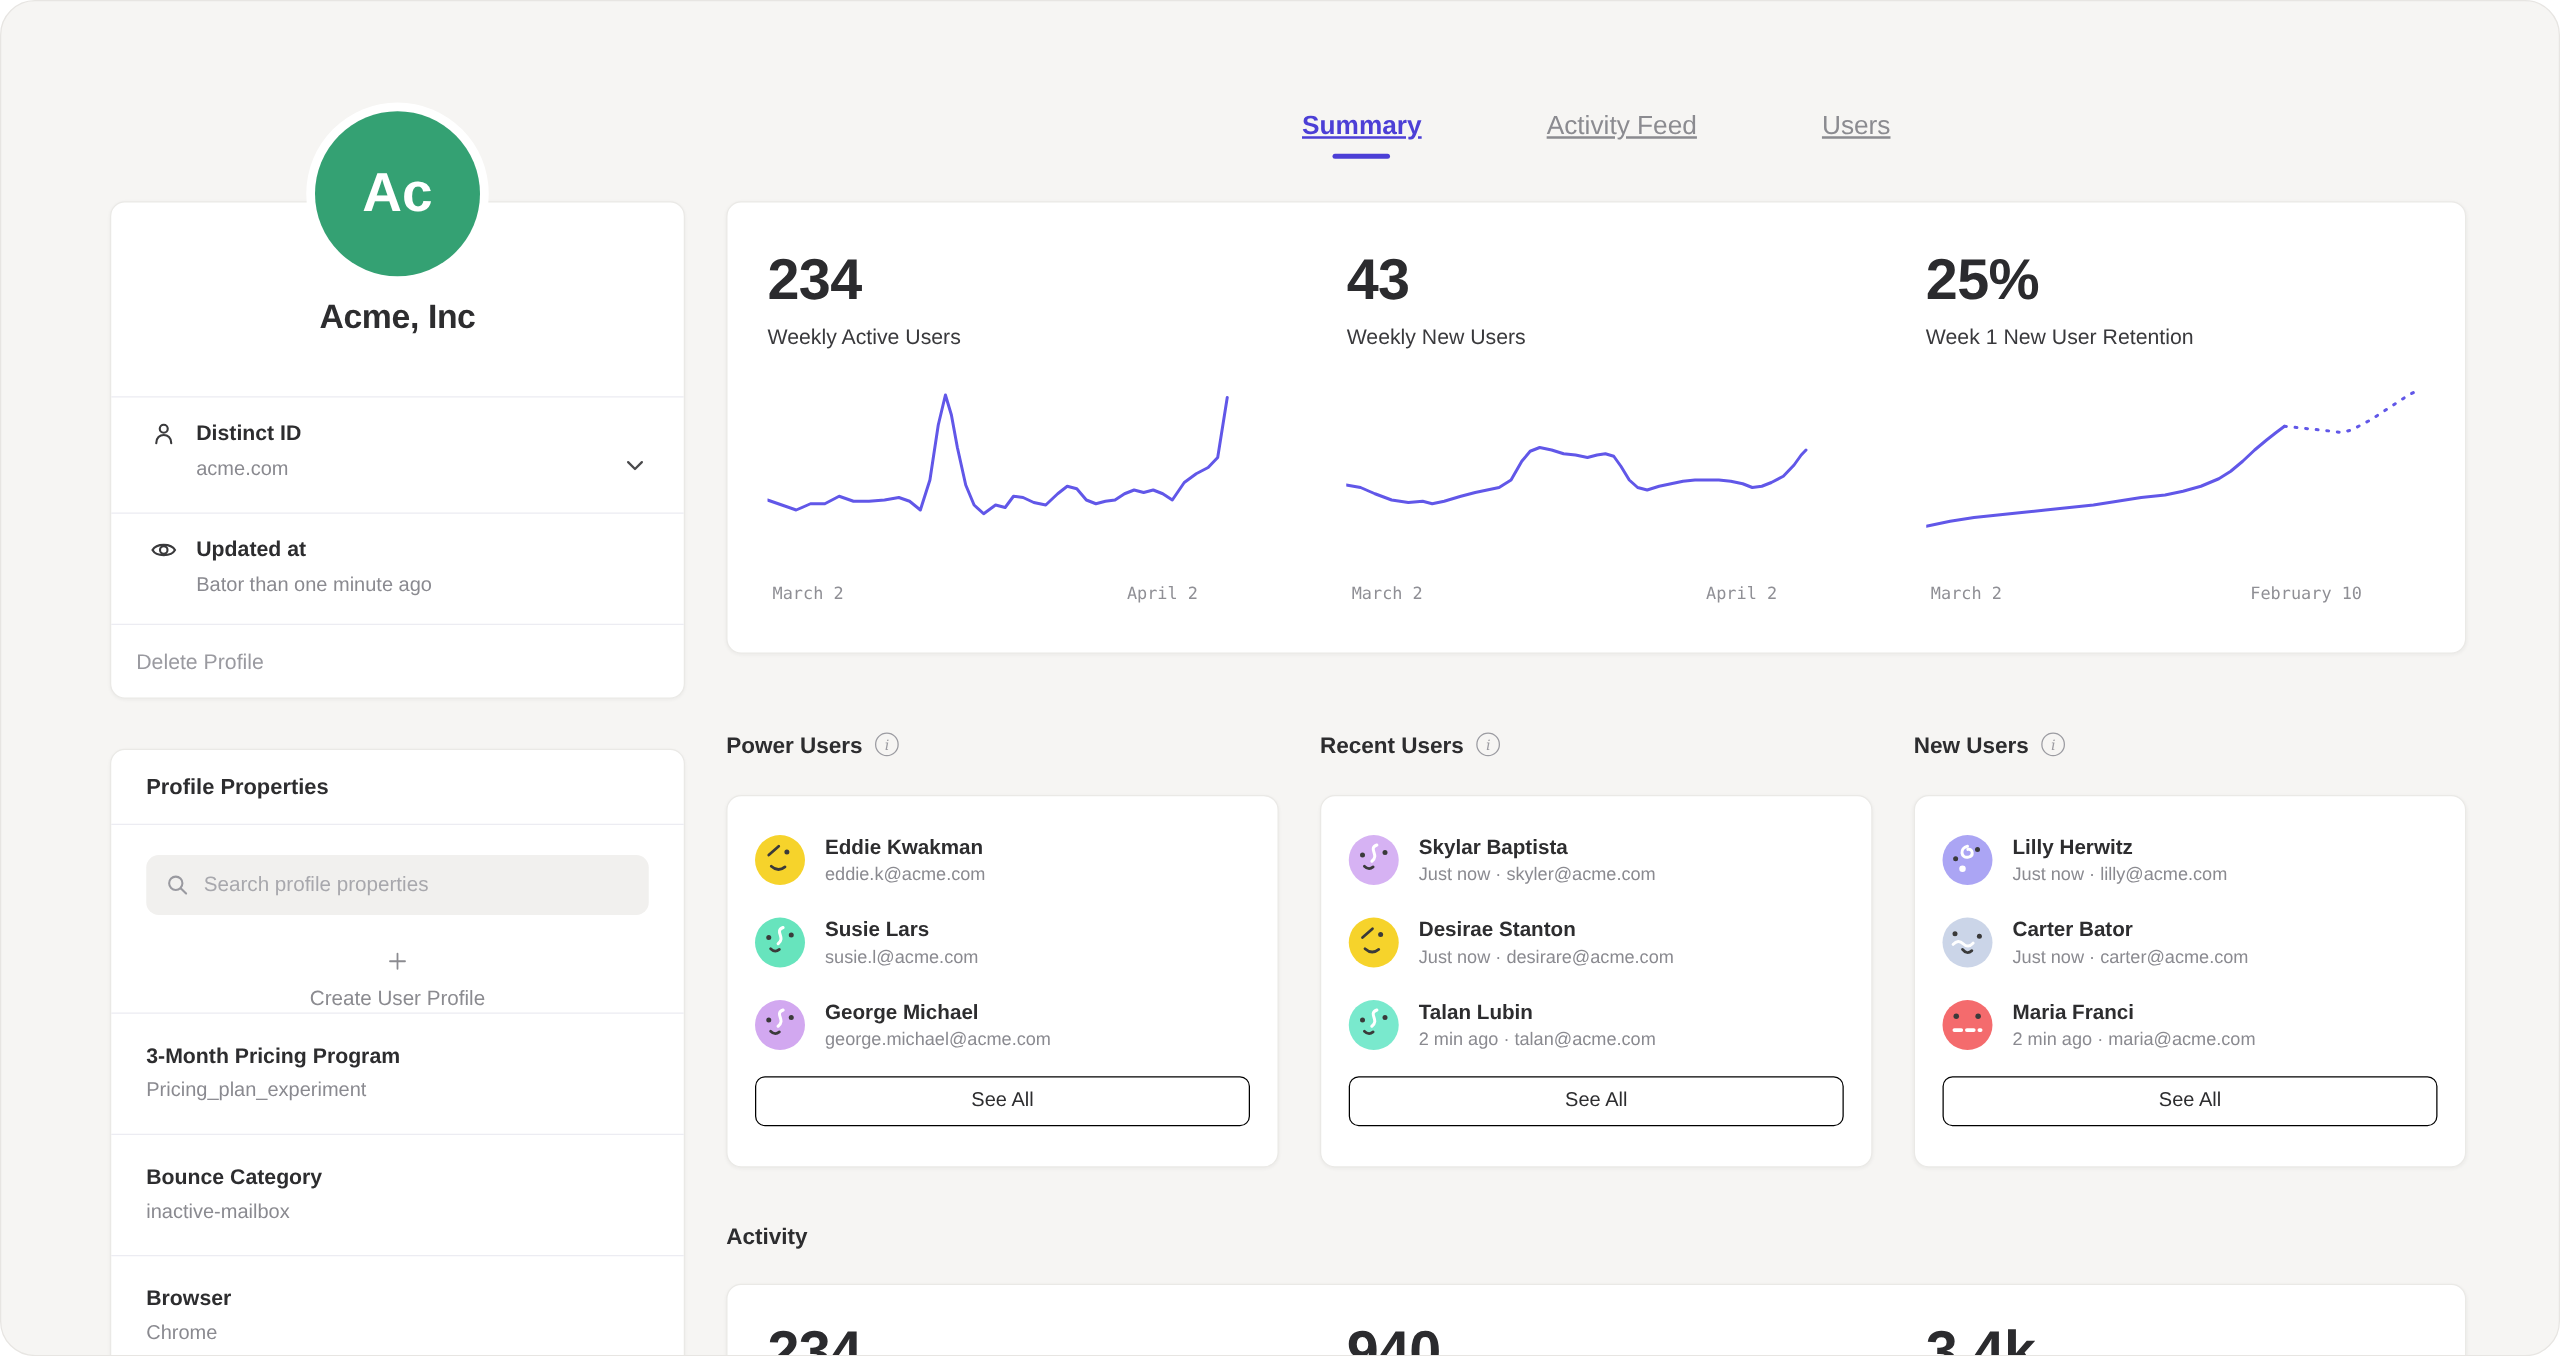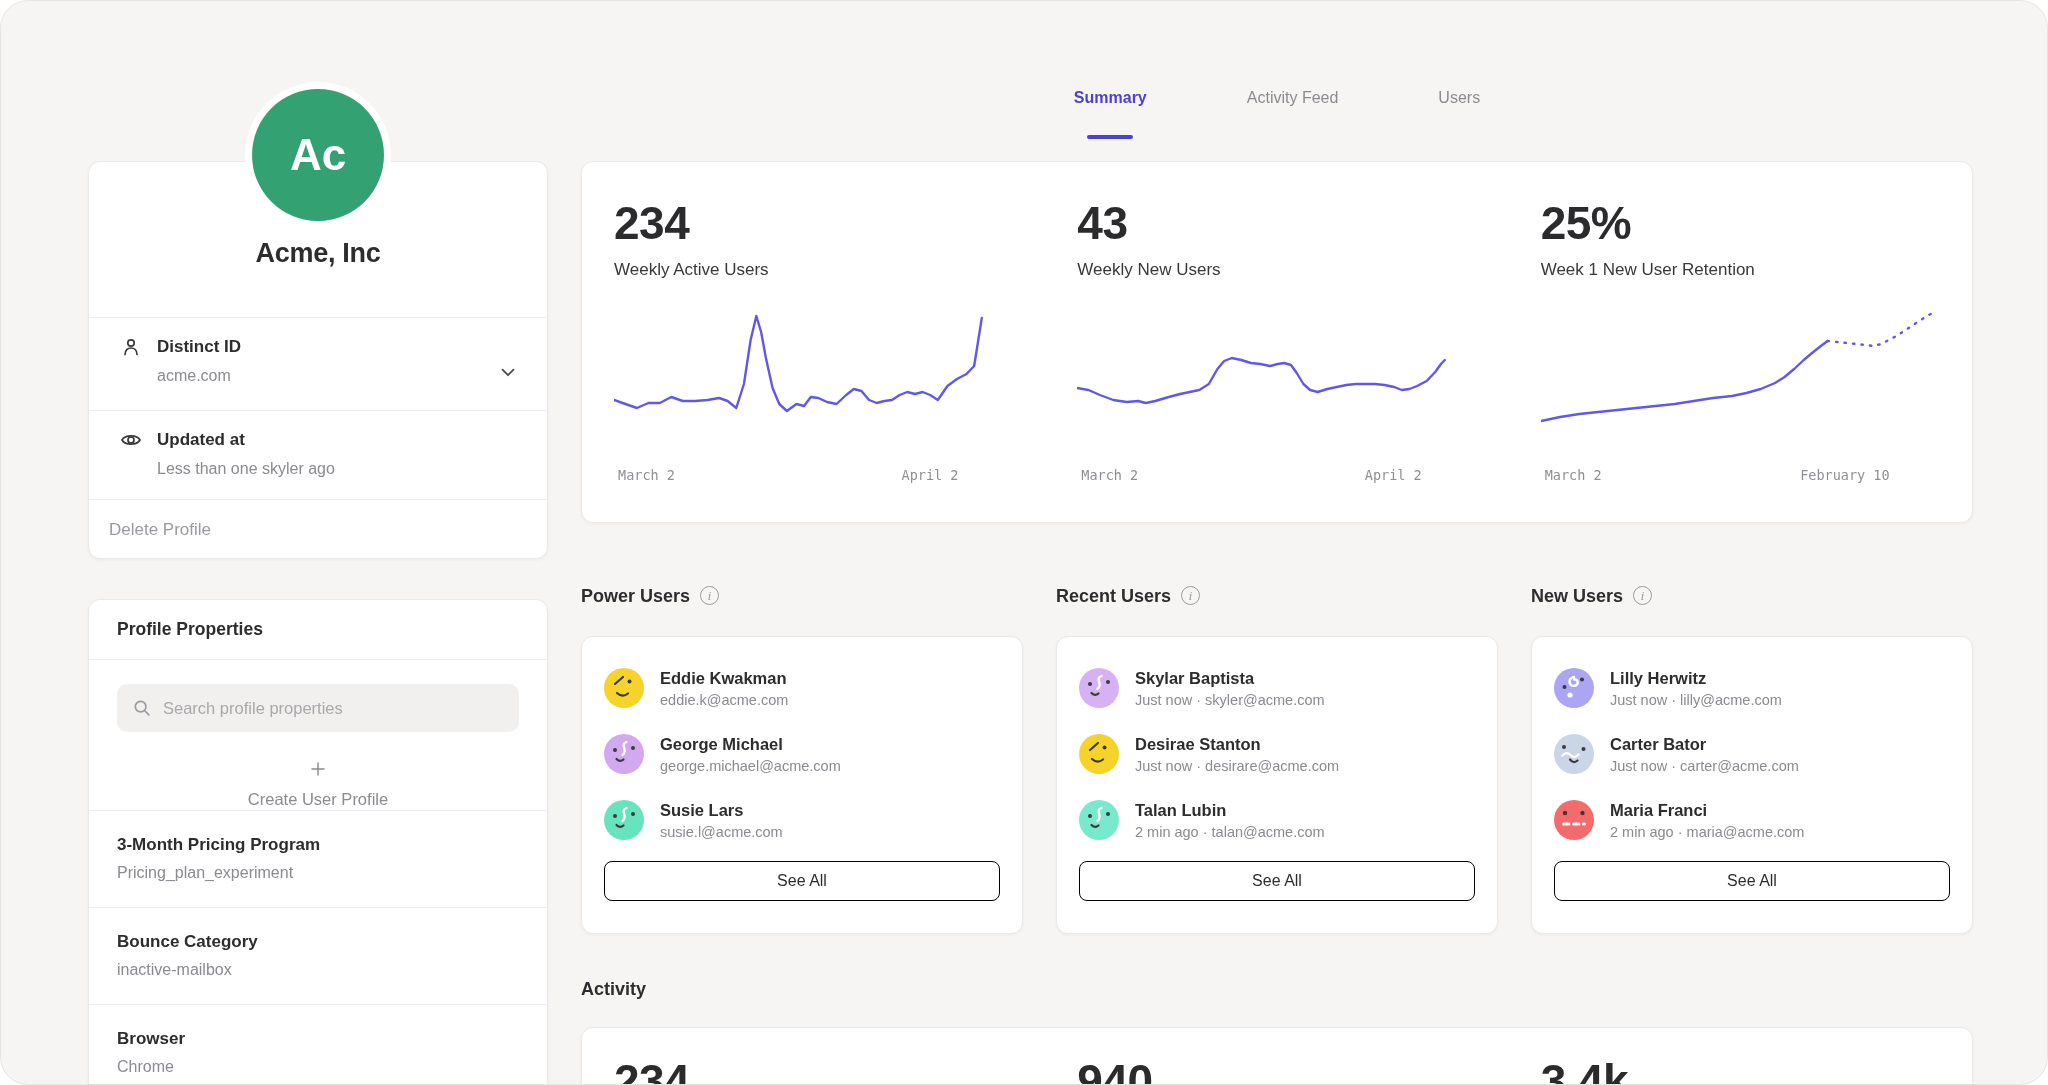--- a/index.html
+++ b/index.html
@@ -55,21 +55,21 @@
     color:#8b8b90; font-size:16.5px; cursor:pointer; height:22px;flex-direction:column; }
   .plus-icon { width:18px; height:18px; color:#8b8b90; }
   .prop-list { margin-top:28px; border-top:1px solid #ececf2; }
   .prop-item { padding:24px 28px 0 28px; height:97px; border-bottom:1px solid #ececf2; }
   .prop-name { font-size:17px; font-weight:700; color:#2d2d2f; }
   .prop-value { margin-top:9px; font-size:16px; color:#8a8a90; }
 
   
   .main { position:absolute; left:580px; top:0; width:1392px; }
   .tabs { position:absolute; top:88px; left:0; width:100%; display:flex; justify-content:center; gap:100px; }
-  .tab { font-size:16px; color:#8b8b90; padding-bottom:32px; position:relative; cursor:pointer; }
+  .tab { font-size:21px; color:#8b8b90; padding-bottom:14px; position:relative; cursor:pointer;text-decoration:underline; }
   .tab.active { color:#4c3fd6; font-weight:700; }
   .tab.active::after { content:""; position:absolute; left:50%; transform:translateX(-50%);
     bottom:0; width:46px; height:4px; border-radius:2px; background:#4c3fd6; }
 
   .summary-card { position:absolute; top:160px; left:0; width:1392px; height:362px; display:flex; }
   .stat { flex:1 1 0; padding:34px 32px 0 32px; min-width:0; }
   .stat-value { font-size:46px; font-weight:700; color:#2b2b2e; letter-spacing:-0.5px; }
   .stat-label { margin-top:10px; font-size:17px; color:#39393c; }
   .spark { margin-top:28px; height:150px; }
   .spark svg { width:100%; height:100%; display:block; }
@@ -141,21 +141,21 @@
       <div class="field-row row-2">
         <div class="field-head">
           <span class="field-icon">
             <svg viewBox="0 0 24 24" fill="none" stroke="currentColor" stroke-width="1.7">
               <path d="M3 12 C6 6.5 18 6.5 21 12 C18 17.5 6 17.5 3 12 Z"></path>
               <circle cx="12" cy="12" r="3"></circle>
             </svg>
           </span>
           <span class="field-label">Updated at</span>
         </div>
-        <div class="field-value">Less than one skyler ago</div>
+        <div class="field-value">Bator than one minute ago</div>
       </div>
       <div class="divider pc-div3"></div>
 
       <div class="delete-row">Delete Profile</div>
     </div>
 
     <div class="card props-card">
       <div class="props-title-row">
         <span class="props-title">Profile Properties</span>
       </div>
@@ -263,45 +263,45 @@
                   <circle class="face-dot" cx="25.5" cy="13.5" r="2"></circle>
                   <path class="face-dark" d="M13 25 Q18.5 30 24 25.5"></path>
                 </svg>
             </span>
             <span>
               <div class="u-name">Eddie Kwakman</div>
               <div class="u-detail">eddie.k@acme.com</div>
             </span>
           </div>
           <div class="user-item">
-            <span class="u-avatar" style="background-color: rgb(210, 168, 240);">
+            <span class="u-avatar" style="background-color: rgb(103, 228, 189);">
               <svg viewBox="0 0 40 40">
                   <circle class="face-dot" cx="11" cy="16" r="2"></circle>
                   <circle class="face-dot" cx="29" cy="14" r="2"></circle>
                   <path class="face-white" d="M22.5 8 C15 11 25 16 18.5 21"></path>
                   <path class="face-dark" d="M12.5 25 q3.5 3.5 7 0.5"></path>
                 </svg>
             </span>
             <span>
-              <div class="u-name">George Michael</div>
-              <div class="u-detail">george.michael@acme.com</div>
-            </span>
-          </div>
-          <div class="user-item">
-            <span class="u-avatar" style="background-color: rgb(103, 228, 189);">
+              <div class="u-name">Susie Lars</div>
+              <div class="u-detail">susie.l@acme.com</div>
+            </span>
+          </div>
+          <div class="user-item">
+            <span class="u-avatar" style="background-color: rgb(210, 168, 240);">
               <svg viewBox="0 0 40 40">
                   <circle class="face-dot" cx="11" cy="16" r="2"></circle>
                   <circle class="face-dot" cx="29" cy="14" r="2"></circle>
                   <path class="face-white" d="M22.5 8 C15 11 25 16 18.5 21"></path>
                   <path class="face-dark" d="M12.5 25 q3.5 3.5 7 0.5"></path>
                 </svg>
             </span>
             <span>
-              <div class="u-name">Susie Lars</div>
-              <div class="u-detail">susie.l@acme.com</div>
+              <div class="u-name">George Michael</div>
+              <div class="u-detail">george.michael@acme.com</div>
             </span>
           </div>
           <div class="see-all">See All</div>
         </div>
       </div>
 
       <div class="user-col">
         <div class="col-header">
           <span class="col-title">Recent Users</span>
           <span class="info-icon">i</span>

